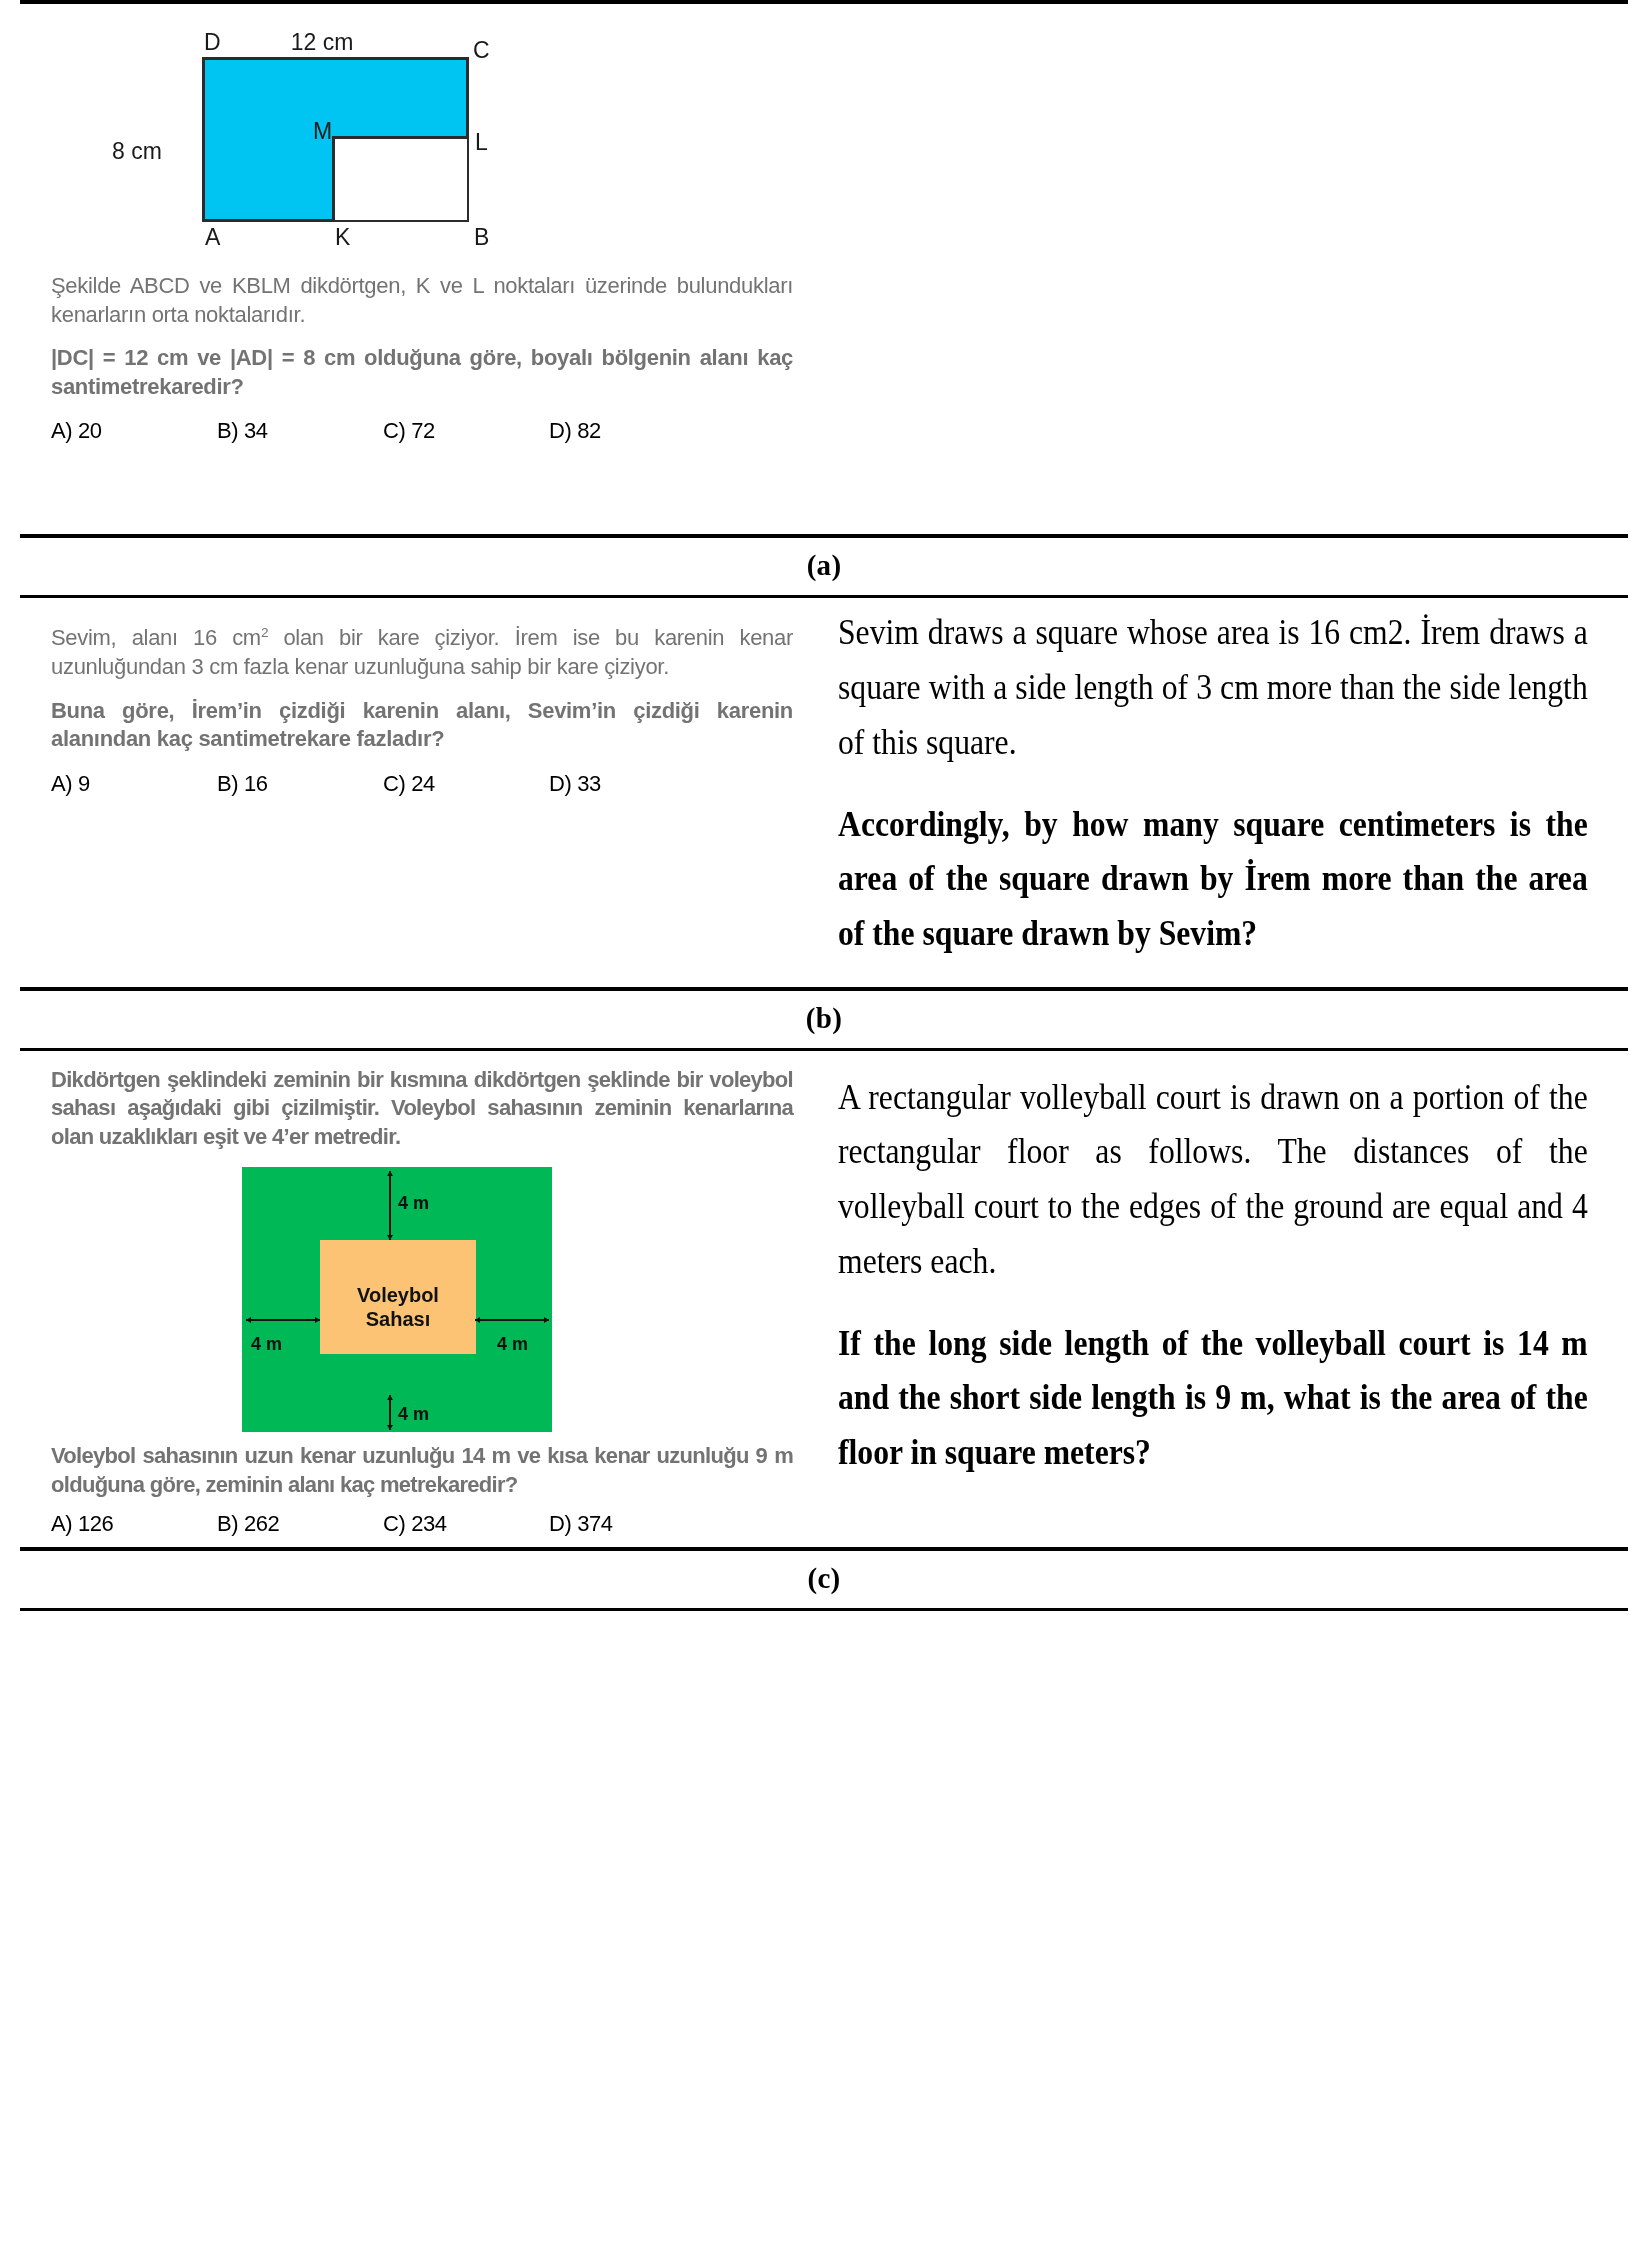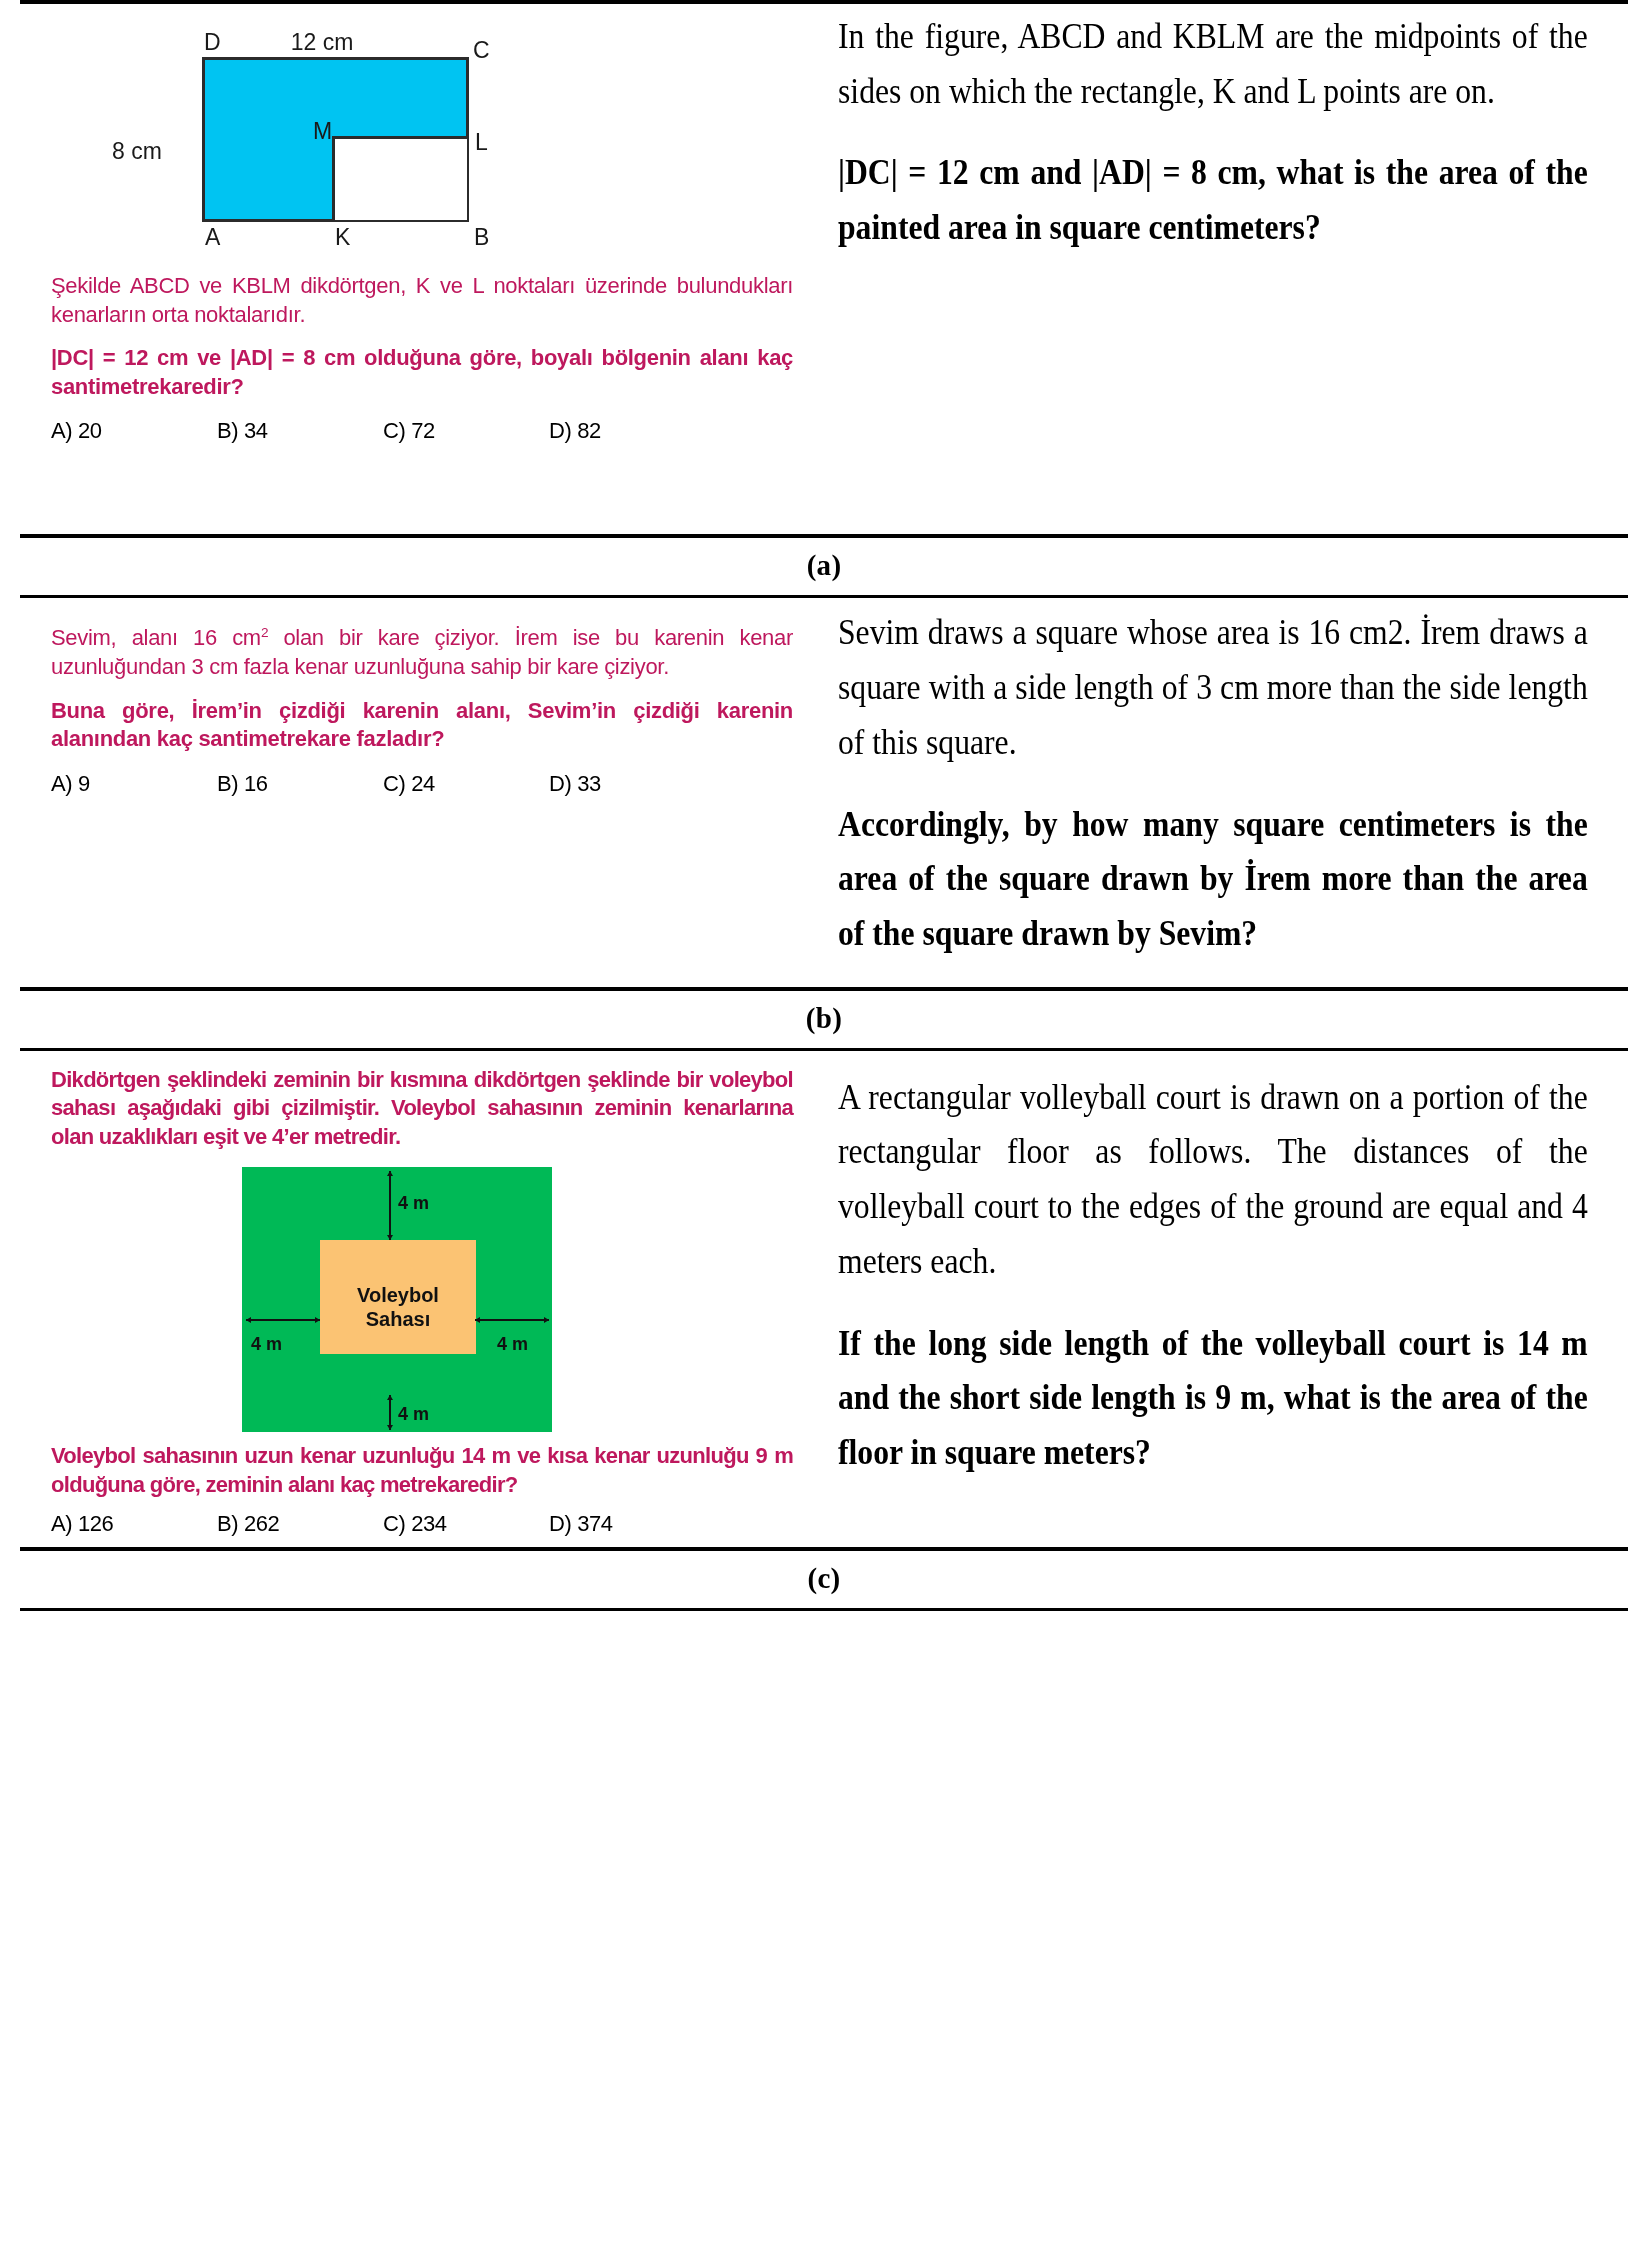--- a/index.html
+++ b/index.html
@@ -50,21 +50,21 @@
   .col-en {
     flex: 1 1 auto;
     padding: 5px 40px 5px 15px;
   }
 
   
   .tr-text {
     font-family: "Liberation Sans", sans-serif;
     font-size: 22px;
     line-height: 1.30;
-    color: #be185d;
+    color: #737373;
     text-align: justify;
     letter-spacing: -0.3px;
   }
   .tr-text.bold { font-weight: bold; }
   .tr-text.tight { letter-spacing: -0.7px; }
   .tr-gap { height: 15px; }
 
   .options {
     display: flex;
     font-family: "Liberation Sans", sans-serif;
@@ -246,25 +246,20 @@
       <div class="tr-text bold">|DC| = 12 cm ve |AD| = 8 cm olduğuna göre, boyalı bölgenin alanı kaç santimetrekaredir?</div>
 
       <div class="options">
         <span class="opt">A) 20</span>
         <span class="opt">B) 34</span>
         <span class="opt">C) 72</span>
         <span class="opt">D) 82</span>
       </div>
     </div>
 
-    <div class="col-en">
-      <div class="en-text">In the figure, ABCD and KBLM are the midpoints of the sides on which the rectangle, K and L points are on.</div>
-      <div class="en-gap"></div>
-      <div class="en-text bold">|DC| = 12 cm and |AD| = 8 cm, what is the area of the painted area in square centimeters?</div>
-    </div>
   </div>
 
   <div class="rule" style="margin-top:85px;"></div>
   <div class="caption-row">(a)</div>
   <div class="rule thin"></div>
 
   <div class="qrow">
 
     <div class="col-tr" style="padding-top:26px;">
       <div class="tr-text">

